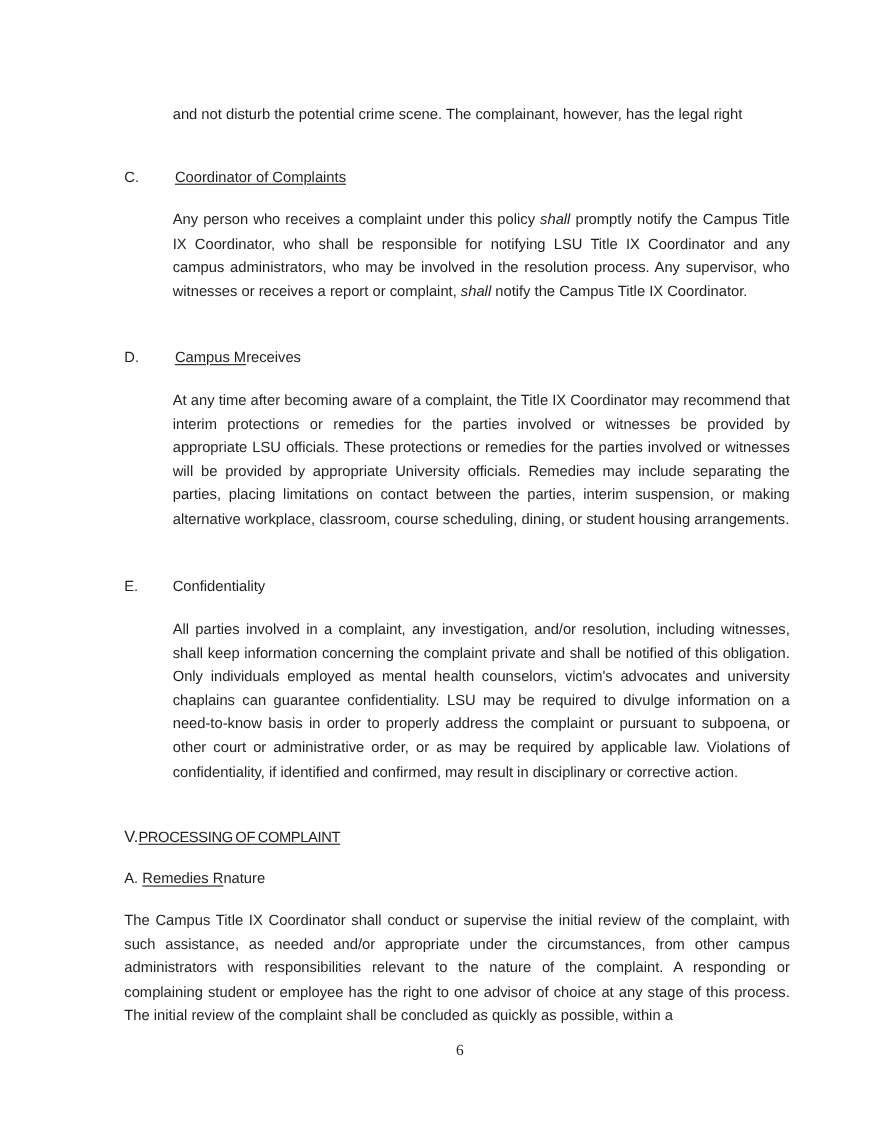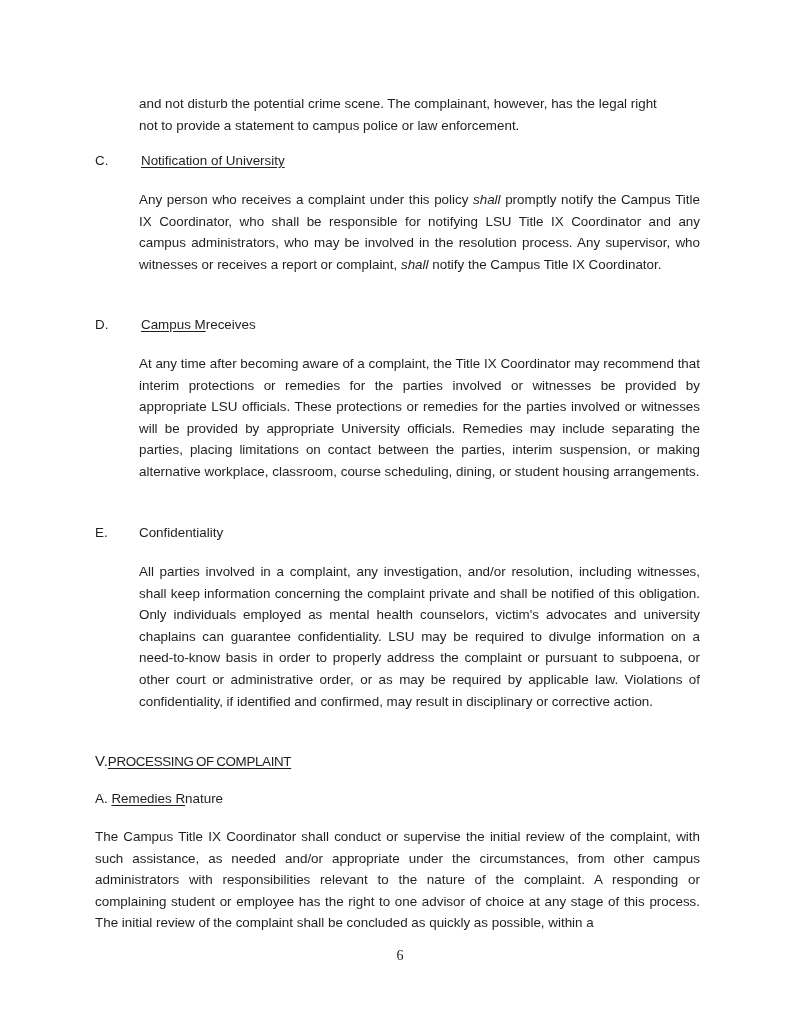--- a/index.html
+++ b/index.html
@@ -1,18 +1,18 @@
 <!DOCTYPE html>
 <html><head>
 <meta charset="utf-8">
 <style>
   html, body { margin: 0; padding: 0; background: #ffffff; }
   body { width: 800px; height: 1035px; position: relative; overflow: hidden; }
   .page {
-    position: absolute; left: 0; top: 0; width: 644px; height: 1035px;
+    position: absolute; left: 18px; top: 0; width: 644px; height: 1035px;
     font-family: "Liberation Sans", sans-serif;
     font-size: 13.4px; color: #1f1f1f;
   }
   .block { position: absolute; left: 139px; width: 561px; line-height: 21.6px; text-align: justify; }
   .block.full { left: 95px; width: 605px; }
   .heading { position: absolute; font-size: 13.4px; line-height: 18px; }
   .letter { position: absolute; left: 95px; }
   .htext { position: absolute; left: 141px; }
   u { text-decoration: underline; text-underline-offset: 2px; }
   .tight { letter-spacing: -0.35px; word-spacing: -1px; }
@@ -22,26 +22,25 @@
   }
   .v-mark { font-size: 15px; }
 </style>
 </head>
 <body>
 
 <div class="page">
 
   <div class="block" style="top:93px;">
     <div>and not disturb the potential crime scene.  The complainant, however, has the legal right</div>
-    <div>not to provide a statement to campus police or law enforcement.</div>
   </div>
 
   <div class="heading" style="top:152px; left:0; width:800px;">
     <span class="letter">C.</span>
-    <span class="htext"><u>Notification of University</u></span>
+    <span class="htext"><u>Coordinator of Complaints</u></span>
   </div>
   <div class="block" style="top:189px;">
     <span>Any person who receives a complaint under this policy </span><i>shall</i><span> promptly notify the Campus Title IX Coordinator, who shall be responsible for notifying LSU Title IX Coordinator and any campus administrators, who may be involved in the resolution process. Any supervisor, who witnesses or receives a report or complaint, </span><i>shall</i><span> notify the Campus Title IX Coordinator.</span>
   </div>
 
   <div class="heading" style="top:316px; left:0; width:800px;">
     <span class="letter">D.</span>
     <span class="htext"><u>Campus M</u><span>receives</span></span>
   </div>
   <div class="block" style="top:353px;">At any time after becoming aware of a complaint, the Title IX Coordinator may recommend that interim protections or remedies for the parties involved or witnesses be provided by appropriate LSU officials. These protections or remedies for the parties involved or witnesses will be provided by appropriate University officials.  Remedies may include separating the parties, placing limitations on contact between the parties, interim suspension, or making alternative workplace, classroom, course scheduling, dining, or student housing arrangements.</div>

